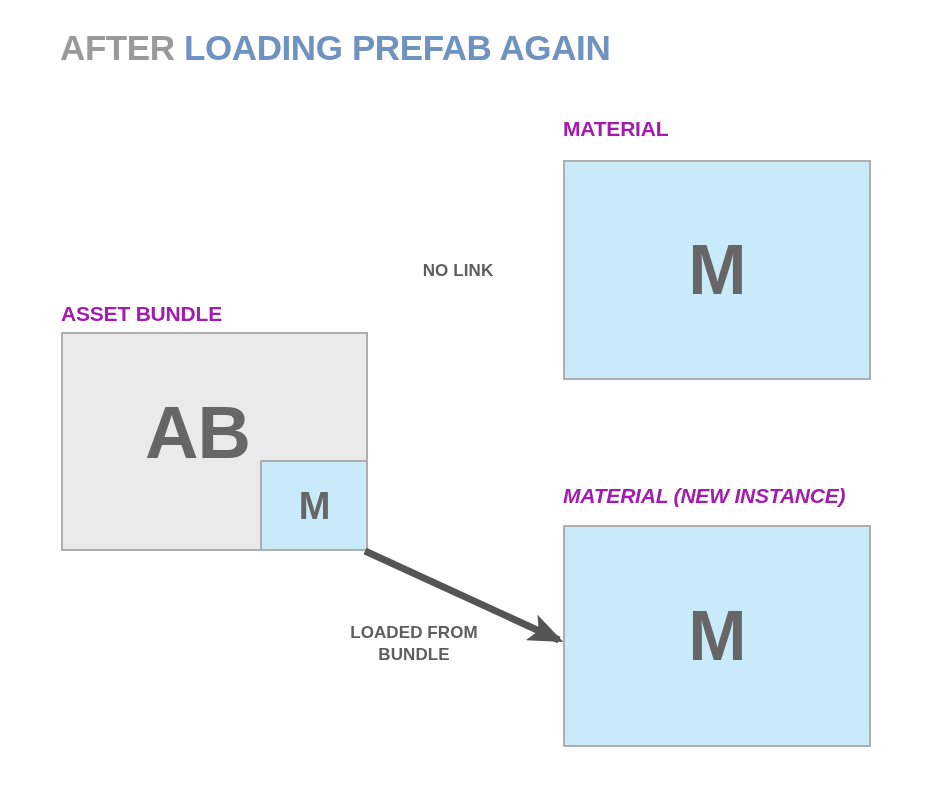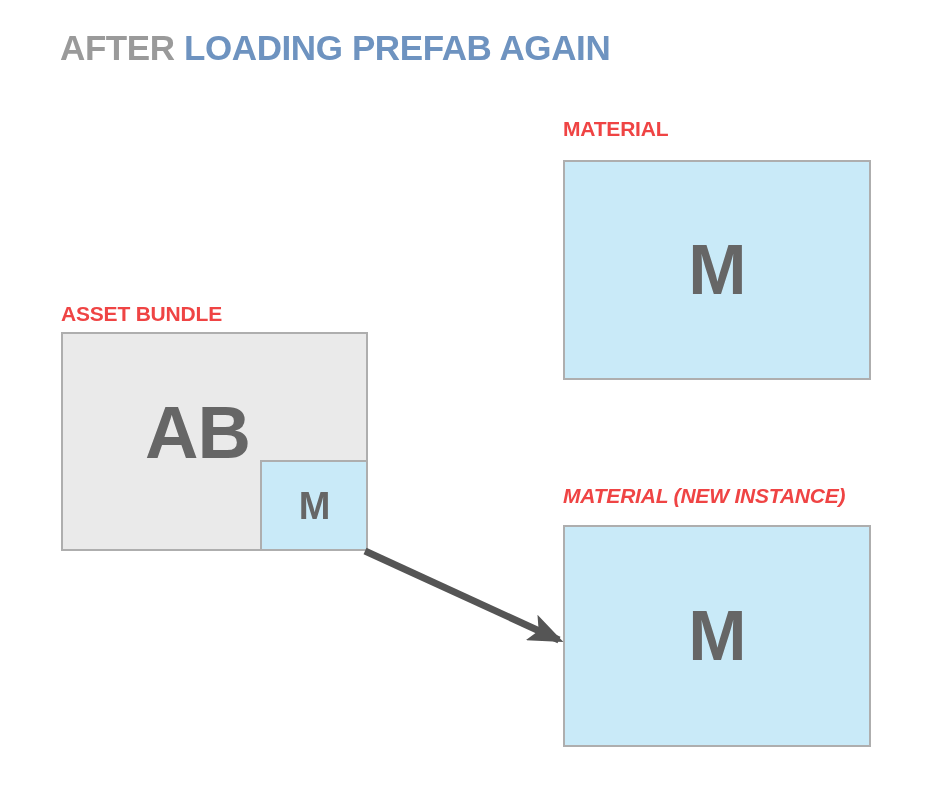--- a/index.html
+++ b/index.html
@@ -33,21 +33,21 @@
     line-height: 1;
   }
   .title .t-gray { color: #9a9a9a; }
   .title .t-blue { color: #6e93c0; }
 
   
   .box-label {
     position: absolute;
     font-size: 21px;
     font-weight: bold;
-    color: #ef4444;
+    color: #a21caf;
     letter-spacing: -0.2px;
     white-space: nowrap;
     line-height: 1;
   }
 
   
   .node-box {
     position: absolute;
     box-sizing: border-box;
     border: 2px solid #aeaeae;
@@ -136,20 +136,21 @@
 
   <div class="title">
     <span class="t-gray">AFTER </span><span class="t-blue">LOADING PREFAB AGAIN</span>
   </div>
 
   <div class="box-label" id="material-top-label">MATERIAL</div>
   <div class="node-box fill-blue" id="material-top-box">
     <span class="glyph">M</span>
   </div>
 
+  <div class="edge-label" id="no-link-label">NO LINK</div>
 
   <div class="box-label" id="asset-bundle-label">ASSET BUNDLE</div>
   <div class="node-box fill-gray" id="asset-bundle-box">
     <span class="glyph">AB</span>
   </div>
 
   <div class="node-box fill-blue" id="bundle-material-box">
     <span class="glyph">M</span>
   </div>
 
@@ -160,14 +161,16 @@
 
   <svg id="arrow-layer" viewBox="0 0 950 800" width="950" height="800">
     <defs>
       <marker id="arrowhead" markerWidth="5" markerHeight="4" refX="4.3" refY="2" orient="auto" markerUnits="strokeWidth">
         <path d="M0,0 L5,2 L0,4 L1.1,2 Z" fill="#555555"></path>
       </marker>
     </defs>
     <line x1="337" y1="551" x2="531" y2="640" stroke="#555555" stroke-width="7" marker-end="url(#arrowhead)"></line>
   </svg>
 
+  <div class="edge-label" id="loaded-from-bundle-label">LOADED FROM
+BUNDLE</div>
 
 </div>
 
 </body></html>

